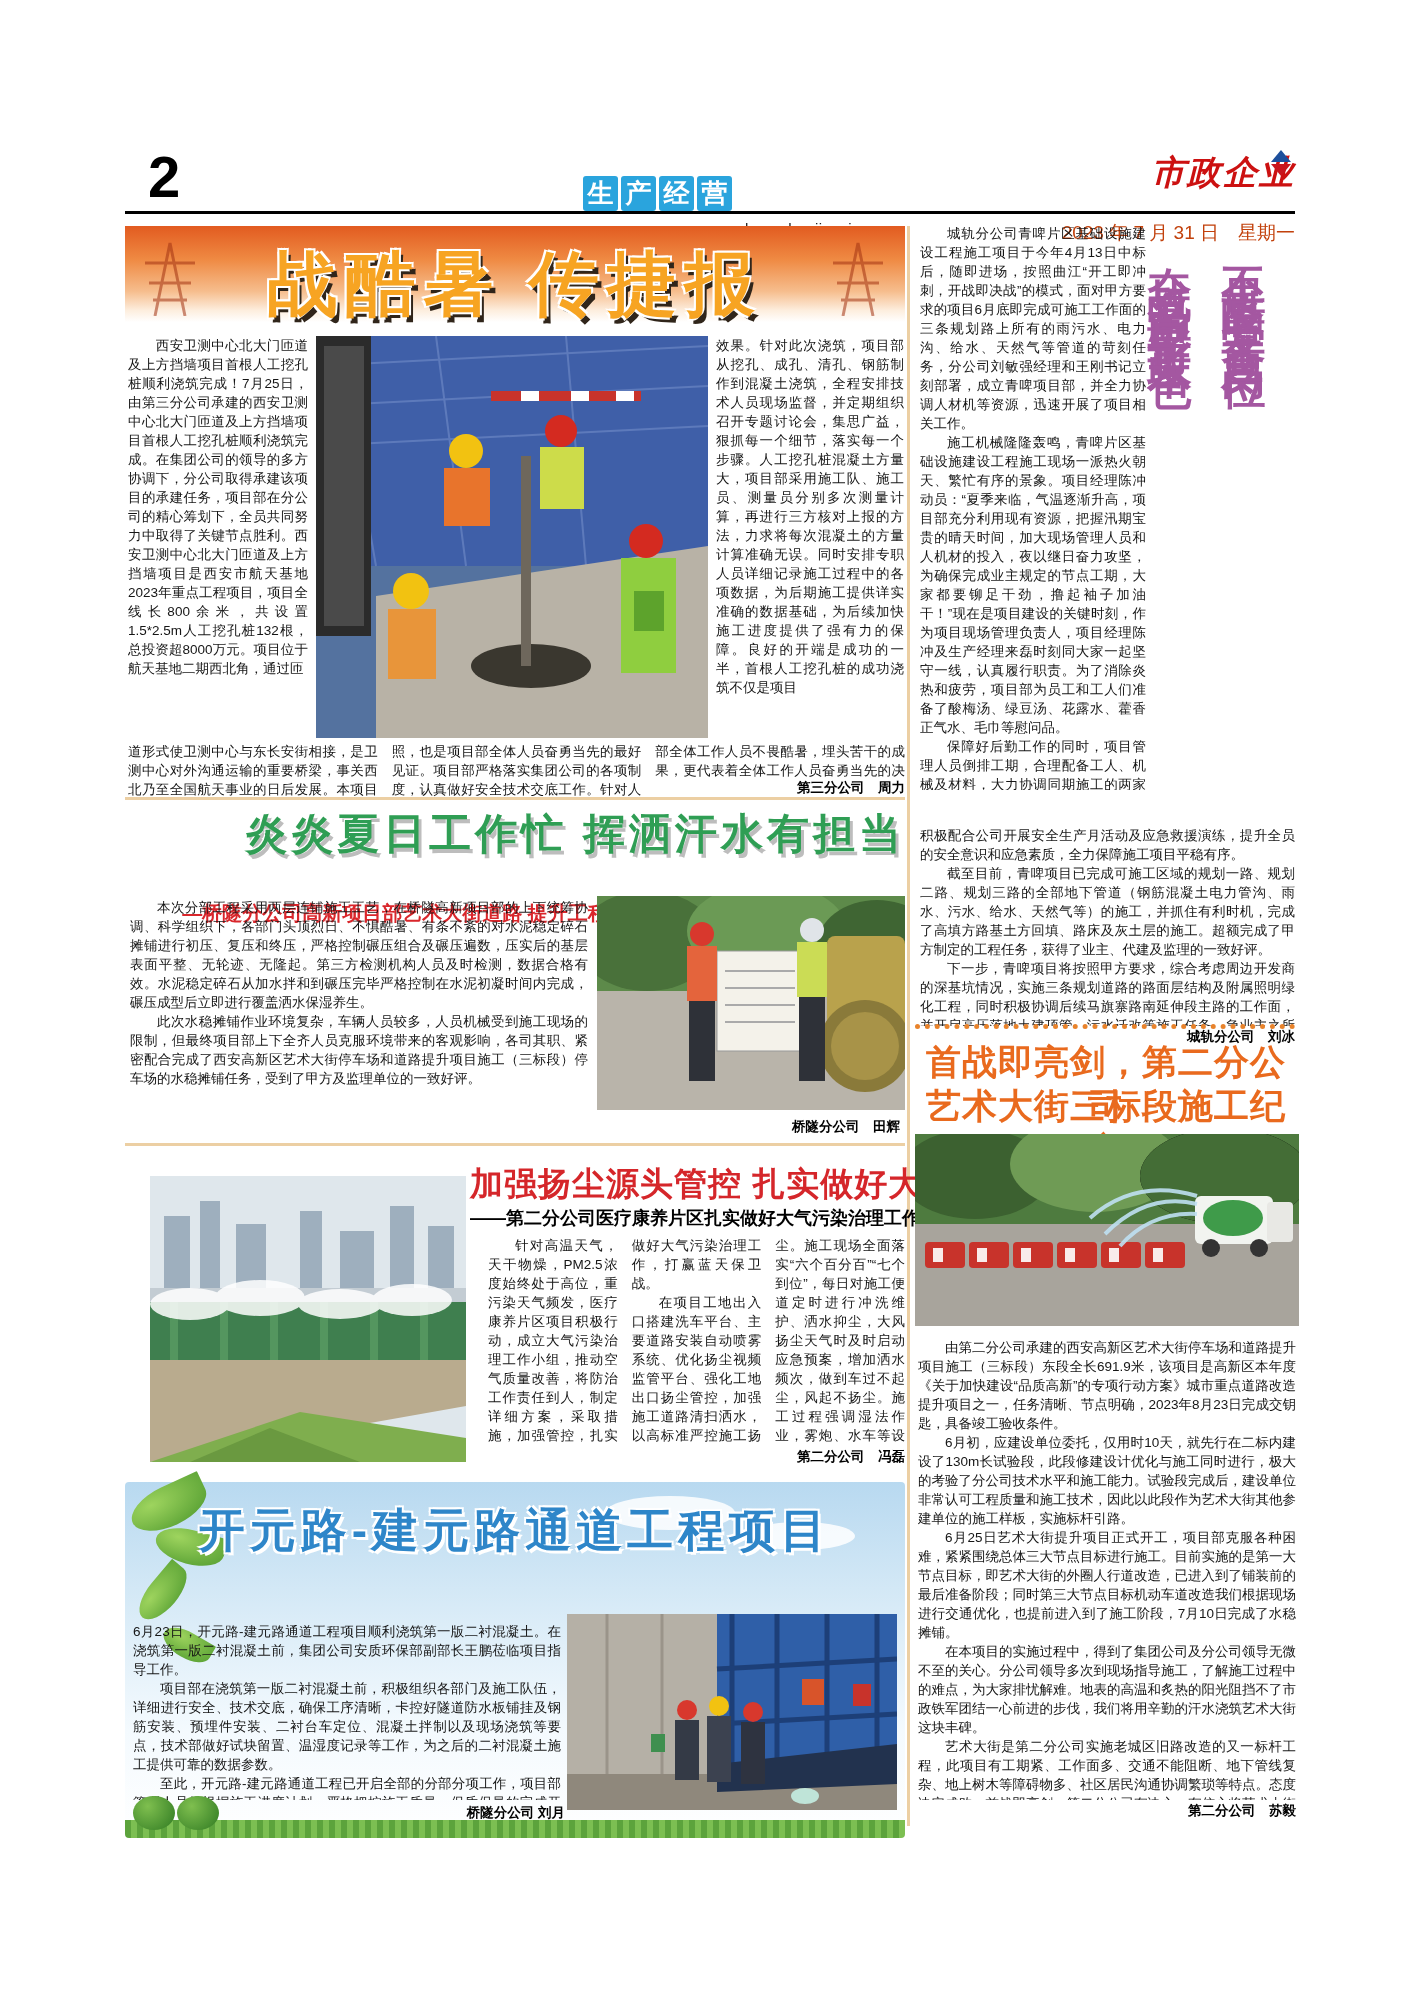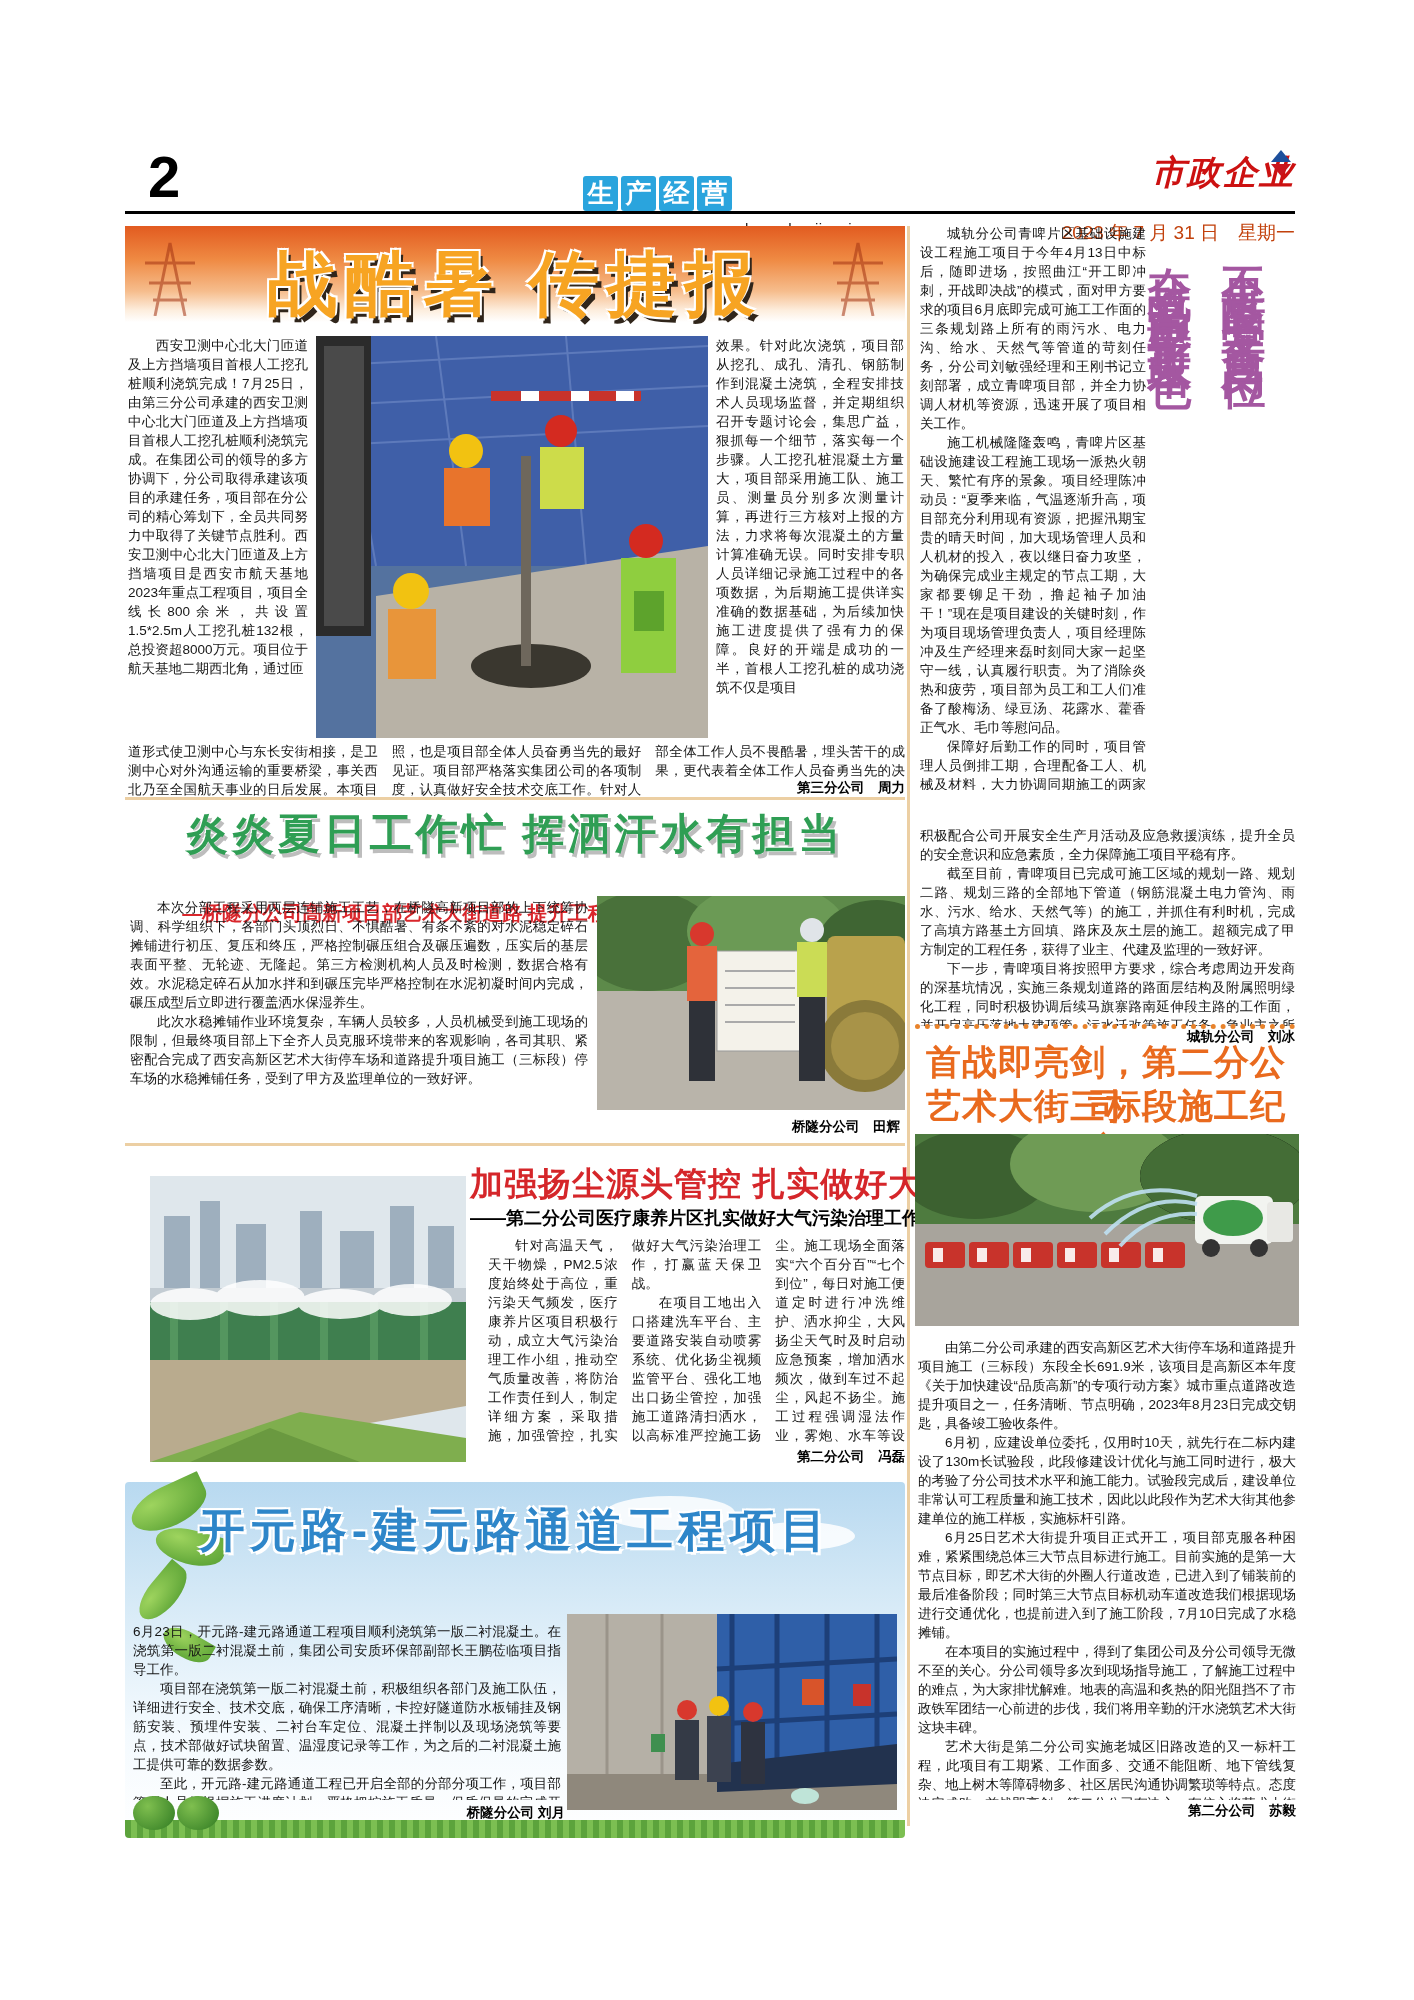--- a/index.html
+++ b/index.html
@@ -127,21 +127,21 @@
     <div class="clip body-text" style="flex:1;"><span>道形式使卫测中心与东长安街相接，是卫测中心对外沟通运输的重要桥梁，事关西北乃至全国航天事业的日后发展。本项目7月6日正式开工建设，时值盛夏，烈日灼烧，滚滚热浪将施工现场围裹其中，却也点燃了全体工作人员的奋斗之心。“烈日顶头上，汗水流脚下”这是施工现场的真实写</span></div>
     <div class="clip body-text" style="flex:1;"><span>照，也是项目部全体人员奋勇当先的最好见证。项目部严格落实集团公司的各项制度，认真做好安全技术交底工作。针对人工挖孔桩进行专题布置，并组织召开了专家论证会。从前期筹备到现场施工，项目部人尽其才、物尽其用，力求各个过程在符合规范要求的基础上达到工期更快质量更高的</span></div>
     <div style="flex:1;position:relative;">
       <div class="clip body-text" style="height:37px;"><span>部全体工作人员不畏酷暑，埋头苦干的成果，更代表着全体工作人员奋勇当先的决心。“千淘万漉虽辛苦，吹尽狂沙始到金”，项目部定不忘初心，坚持集团公司的正确领导，砥砺前行，以高速度高质量完成本项目的建设，为集团谋利益，为市政献青春。</span></div>
       <div class="byline">第三分公司　周力</div>
     </div>
   </div>
 
   
   <div class="abs tan-rule" style="left:125px;top:797px;width:780px;height:3px;"></div>
-  <div class="abs a2-title" style="left:125px;top:806px;width:780px;text-align:center;font-family:Liberation Serif, serif;">炎炎夏日工作忙 挥洒汗水有担当</div>
+  <div class="abs a2-title" style="left:125px;top:806px;width:780px;text-align:right;">炎炎夏日工作忙 挥洒汗水有担当</div>
   <div class="abs a2-sub" style="left:125px;top:866px;width:780px;text-align:center;">—桥隧分公司高新项目部艺术大街道路 提升工程水稳稳定碎石摊铺工作纪实</div>
 
   <div class="abs clip body-text" style="left:130px;top:898px;width:458px;height:218px;">
       <p>本次分部工程采用两层连铺施工工艺，在桥隧高新项目部的上下统筹协调、科学组织下，各部门头顶烈日、不惧酷暑、有条不紊的对水泥稳定碎石摊铺进行初压、复压和终压，严格控制碾压组合及碾压遍数，压实后的基层表面平整、无轮迹、无隆起。第三方检测机构人员及时检测，数据合格有效。水泥稳定碎石从加水拌和到碾压完毕严格控制在水泥初凝时间内完成，碾压成型后立即进行覆盖洒水保湿养生。</p>
       <p>此次水稳摊铺作业环境复杂，车辆人员较多，人员机械受到施工现场的限制，但最终项目部上下全齐人员克服环境带来的客观影响，各司其职、紧密配合完成了西安高新区艺术大街停车场和道路提升项目施工（三标段）停车场的水稳摊铺任务，受到了甲方及监理单位的一致好评。</p>
     </div>
 
   <svg class="abs" style="left:597px;top:896px;" width="308" height="214">
     <rect width="308" height="214" fill="#b9b4aa"></rect>
     <rect width="308" height="95" fill="#5d8a4a"></rect>

